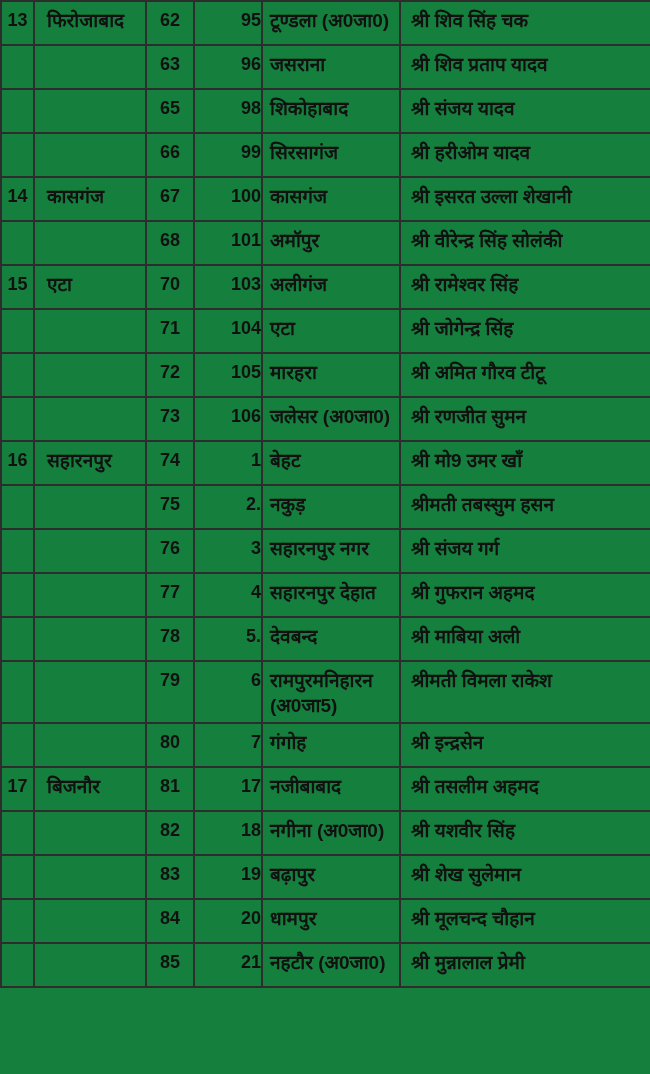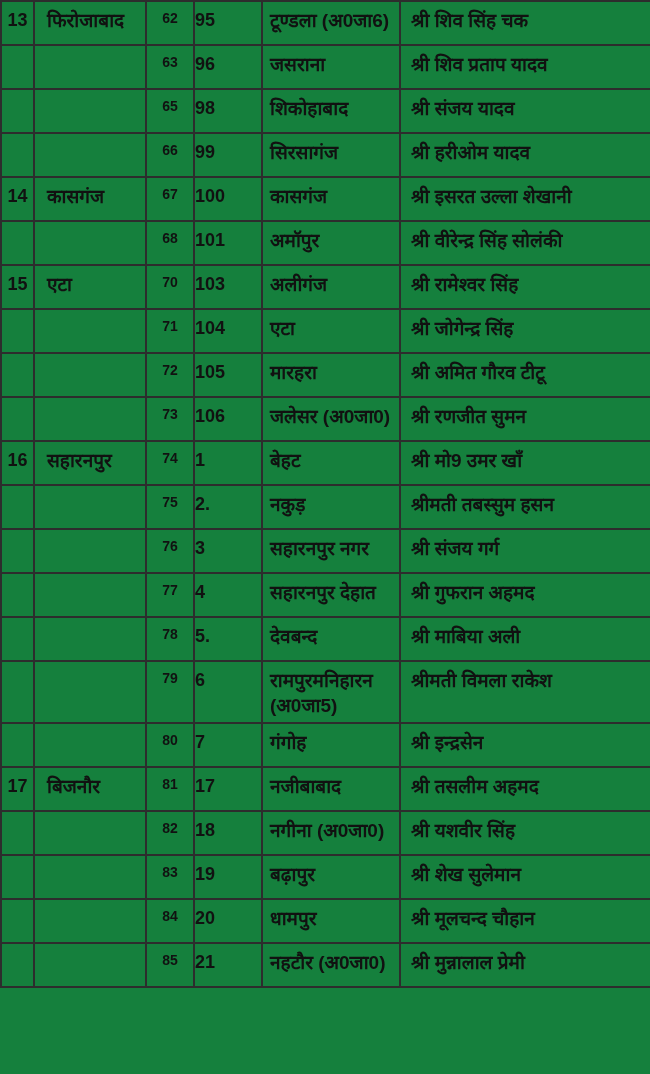--- a/index.html
+++ b/index.html
@@ -33,22 +33,22 @@
     vertical-align: top;
     padding: 7px 4px 4px 4px;
     font-size: 19px;
     line-height: 1.3;
     overflow: hidden;
     word-break: break-word;
   }
   tr { height: 44px; }
   td:last-child { border-right: none; }
   td.t-sno  { text-align: center; font-size: 18px; padding-left: 0; padding-right: 0; }
-  td.t-seq  { text-align: center; font-size: 14px; padding-left: 0; padding-right: 0; }
-  td.t-acno { text-align: left; font-size: 18px; padding-left: 0; padding-right: 0; }
+  td.t-seq  { text-align: center; font-size: 18px; padding-left: 0; padding-right: 0; }
+  td.t-acno { text-align: right; font-size: 18px; padding-left: 0; padding-right: 0; }
   td.t-dist  { padding-left: 12px; }
   td.t-const { padding-left: 7px; }
   td.t-name  { padding-left: 10px; }
 </style>
 </head>
 <body>
 
 <div class="page">
   <table class="doc-table">
     <colgroup>
@@ -58,21 +58,21 @@
       <col class="c-acno">
       <col class="c-const">
       <col class="c-name">
     </colgroup>
     <tbody>
         <tr>
     <td class="t-sno">13</td>
     <td class="t-dist">फिरोजाबाद</td>
     <td class="t-seq">62</td>
     <td class="t-acno">95</td>
-    <td class="t-const">टूण्डला (अ0जा6)</td>
+    <td class="t-const">टूण्डला (अ0जा0)</td>
     <td class="t-name">श्री शिव सिंह चक</td>
   </tr>
         <tr>
     <td class="t-sno"></td>
     <td class="t-dist"></td>
     <td class="t-seq">63</td>
     <td class="t-acno">96</td>
     <td class="t-const">जसराना</td>
     <td class="t-name">श्री शिव प्रताप यादव</td>
   </tr>

